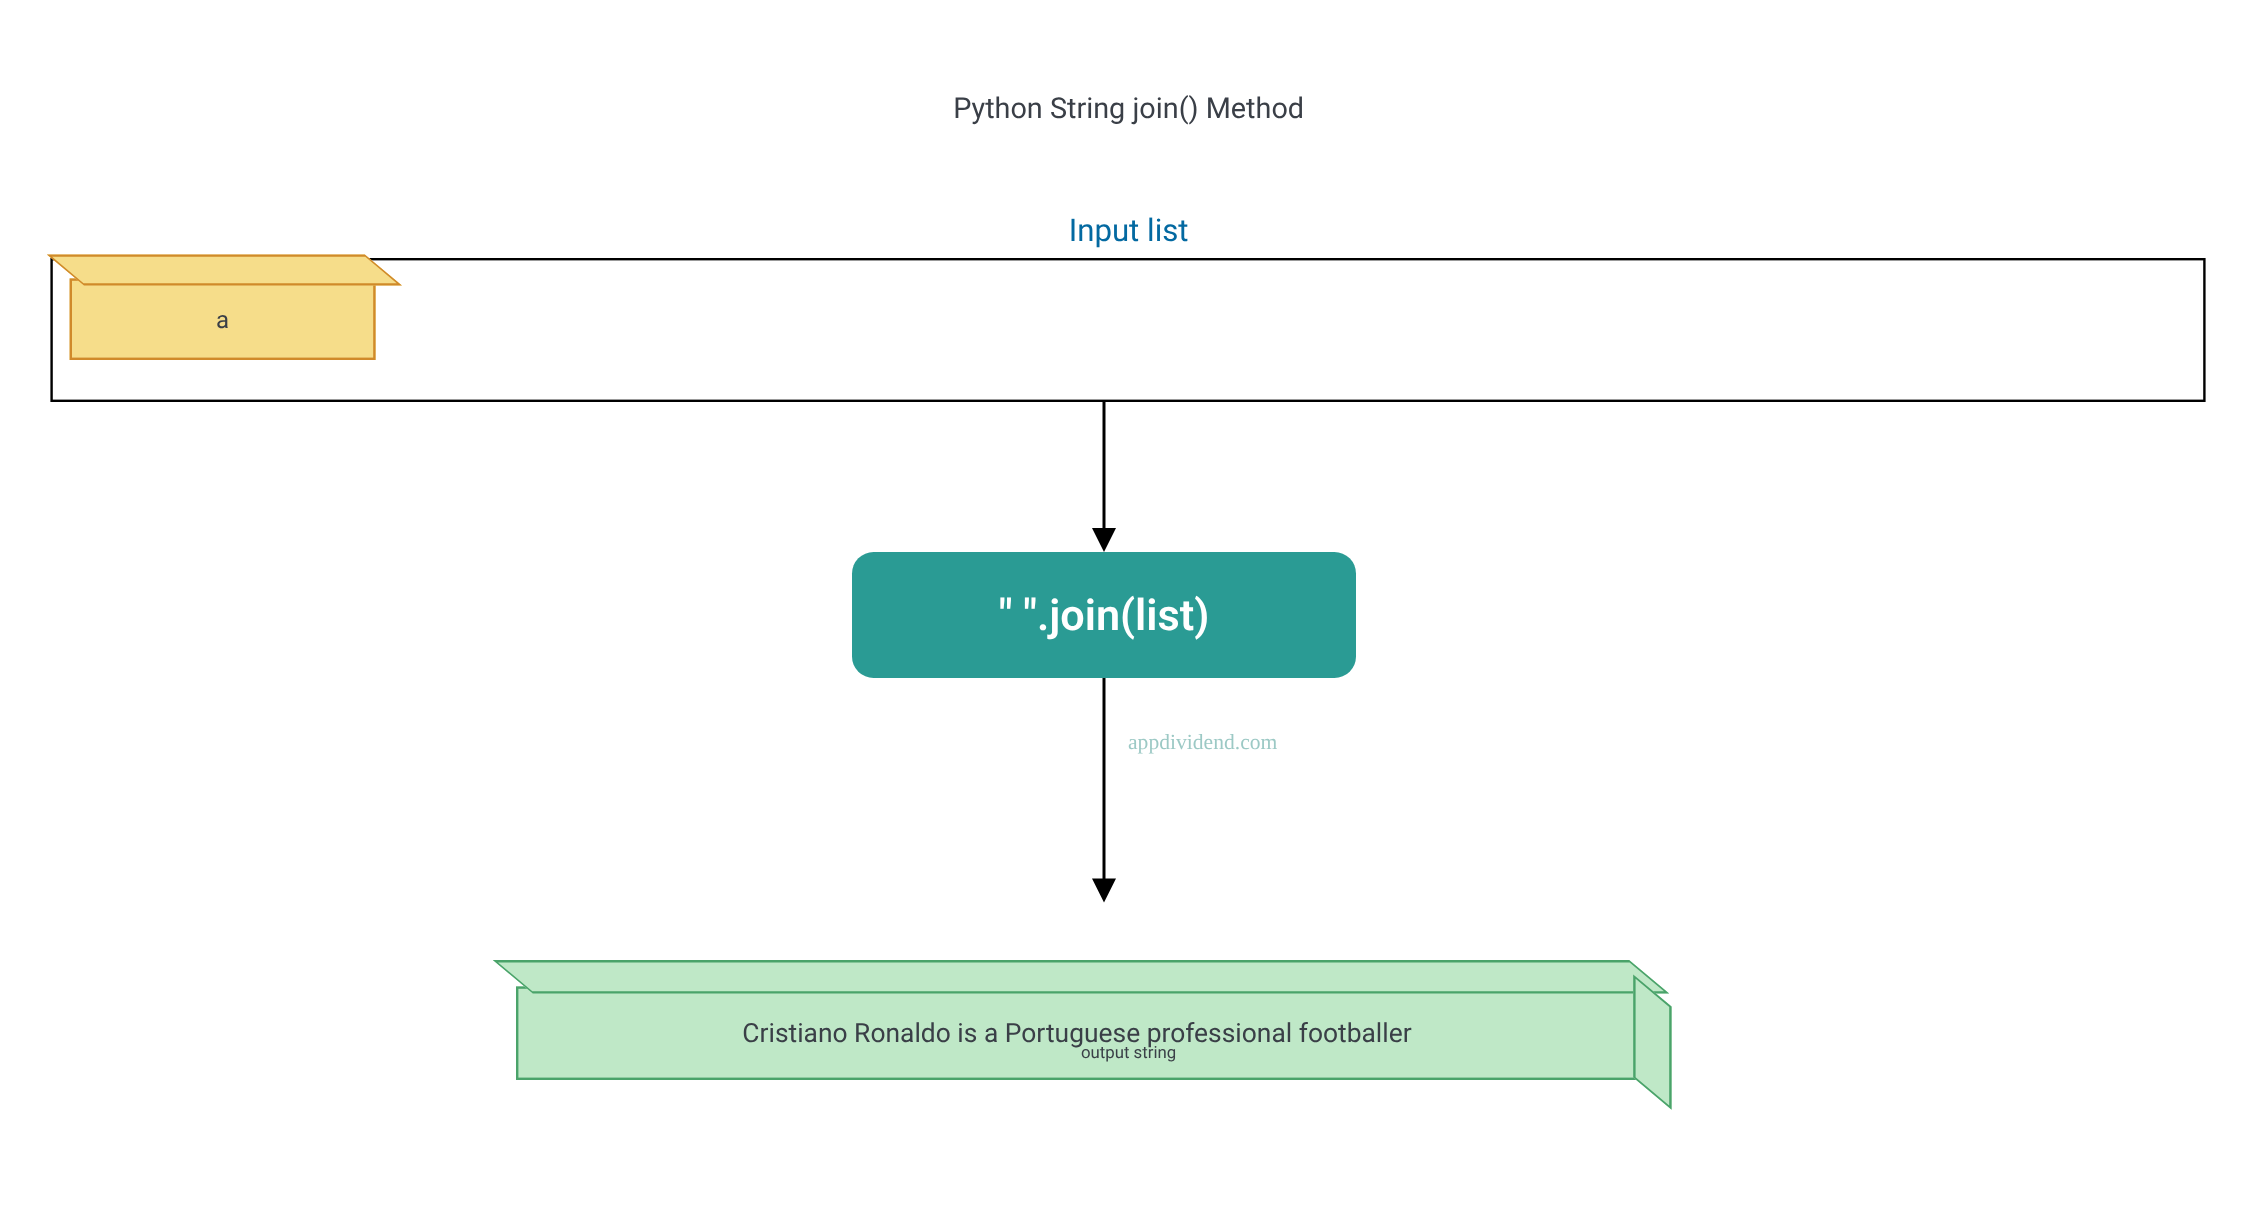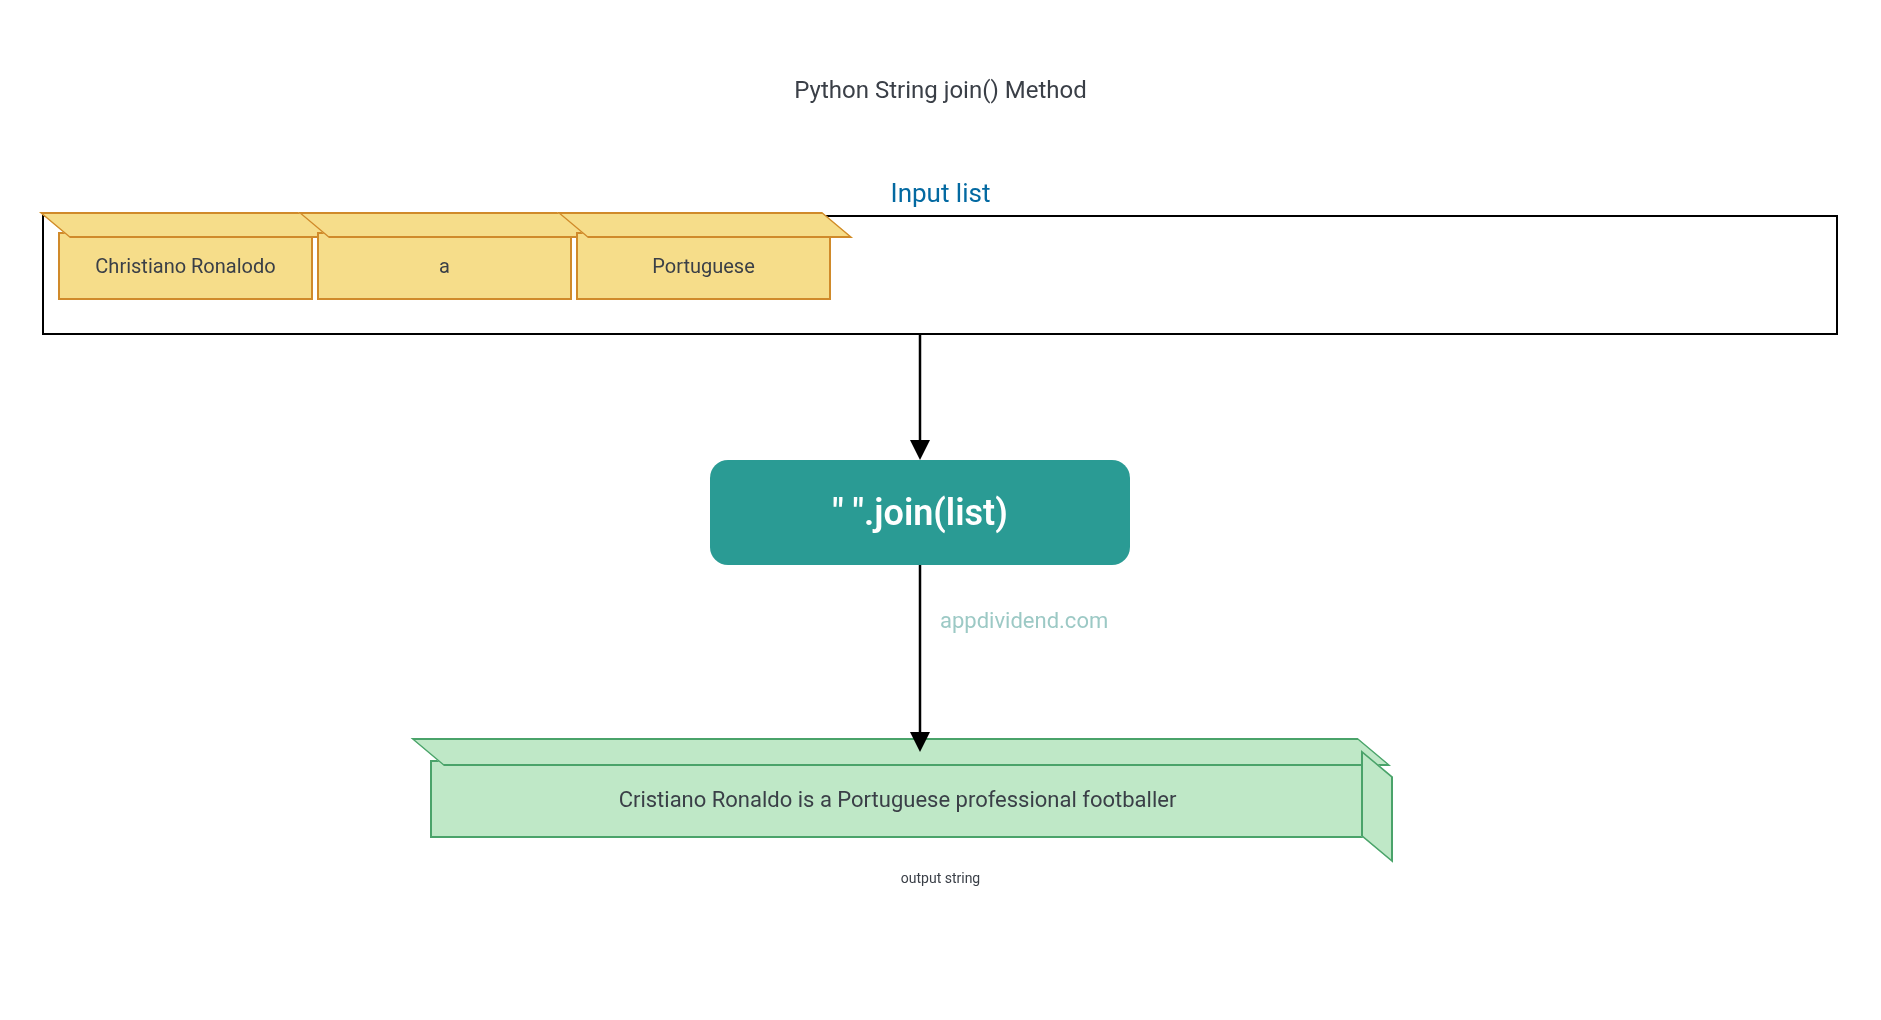--- a/index.html
+++ b/index.html
@@ -93,26 +93,27 @@
     align-items: center;
     justify-content: center;
     color: #ffffff;
     font-size: 36px;
     font-weight: 600;
   }
   .watermark {
     position: absolute;
     top: 608px;
     left: 940px;
-    font-size: 22px;
+    font-size: 18px;
     color: #9cc9c5;
+    font-family: Liberation Serif, serif;
   }
   .output3d {
     position: absolute;
-    top: 760px;
+    top: 822px;
     left: 430px;
     width: 935px;
     height: 78px;
     background: #bfe8c7;
     border: 2px solid #4aa36a;
     display: flex;
     align-items: center;
     justify-content: center;
     font-size: 22px;
     color: #3a3f47;
@@ -160,23 +161,21 @@
 </style>
 </head>
 <body>
 
 <div class="title">Python String join() Method</div>
 <div class="subtitle-input">Input list</div>
 
 <div class="input-box"></div>
 
 <div class="blocks-row">
-  <div class="block3d" style="width:255px">Christiano Ronalodo</div>
   <div class="block3d" style="width:255px">a</div>
-  <div class="block3d" style="width:255px">Portuguese</div>
 </div>
 
 <div class="join-box">" ".join(list)</div>
 
 <div class="watermark">appdividend.com</div>
 
 <div class="output3d">Cristiano Ronaldo is a Portuguese professional footballer</div>
 
 <div class="output-label">output string</div>
 

